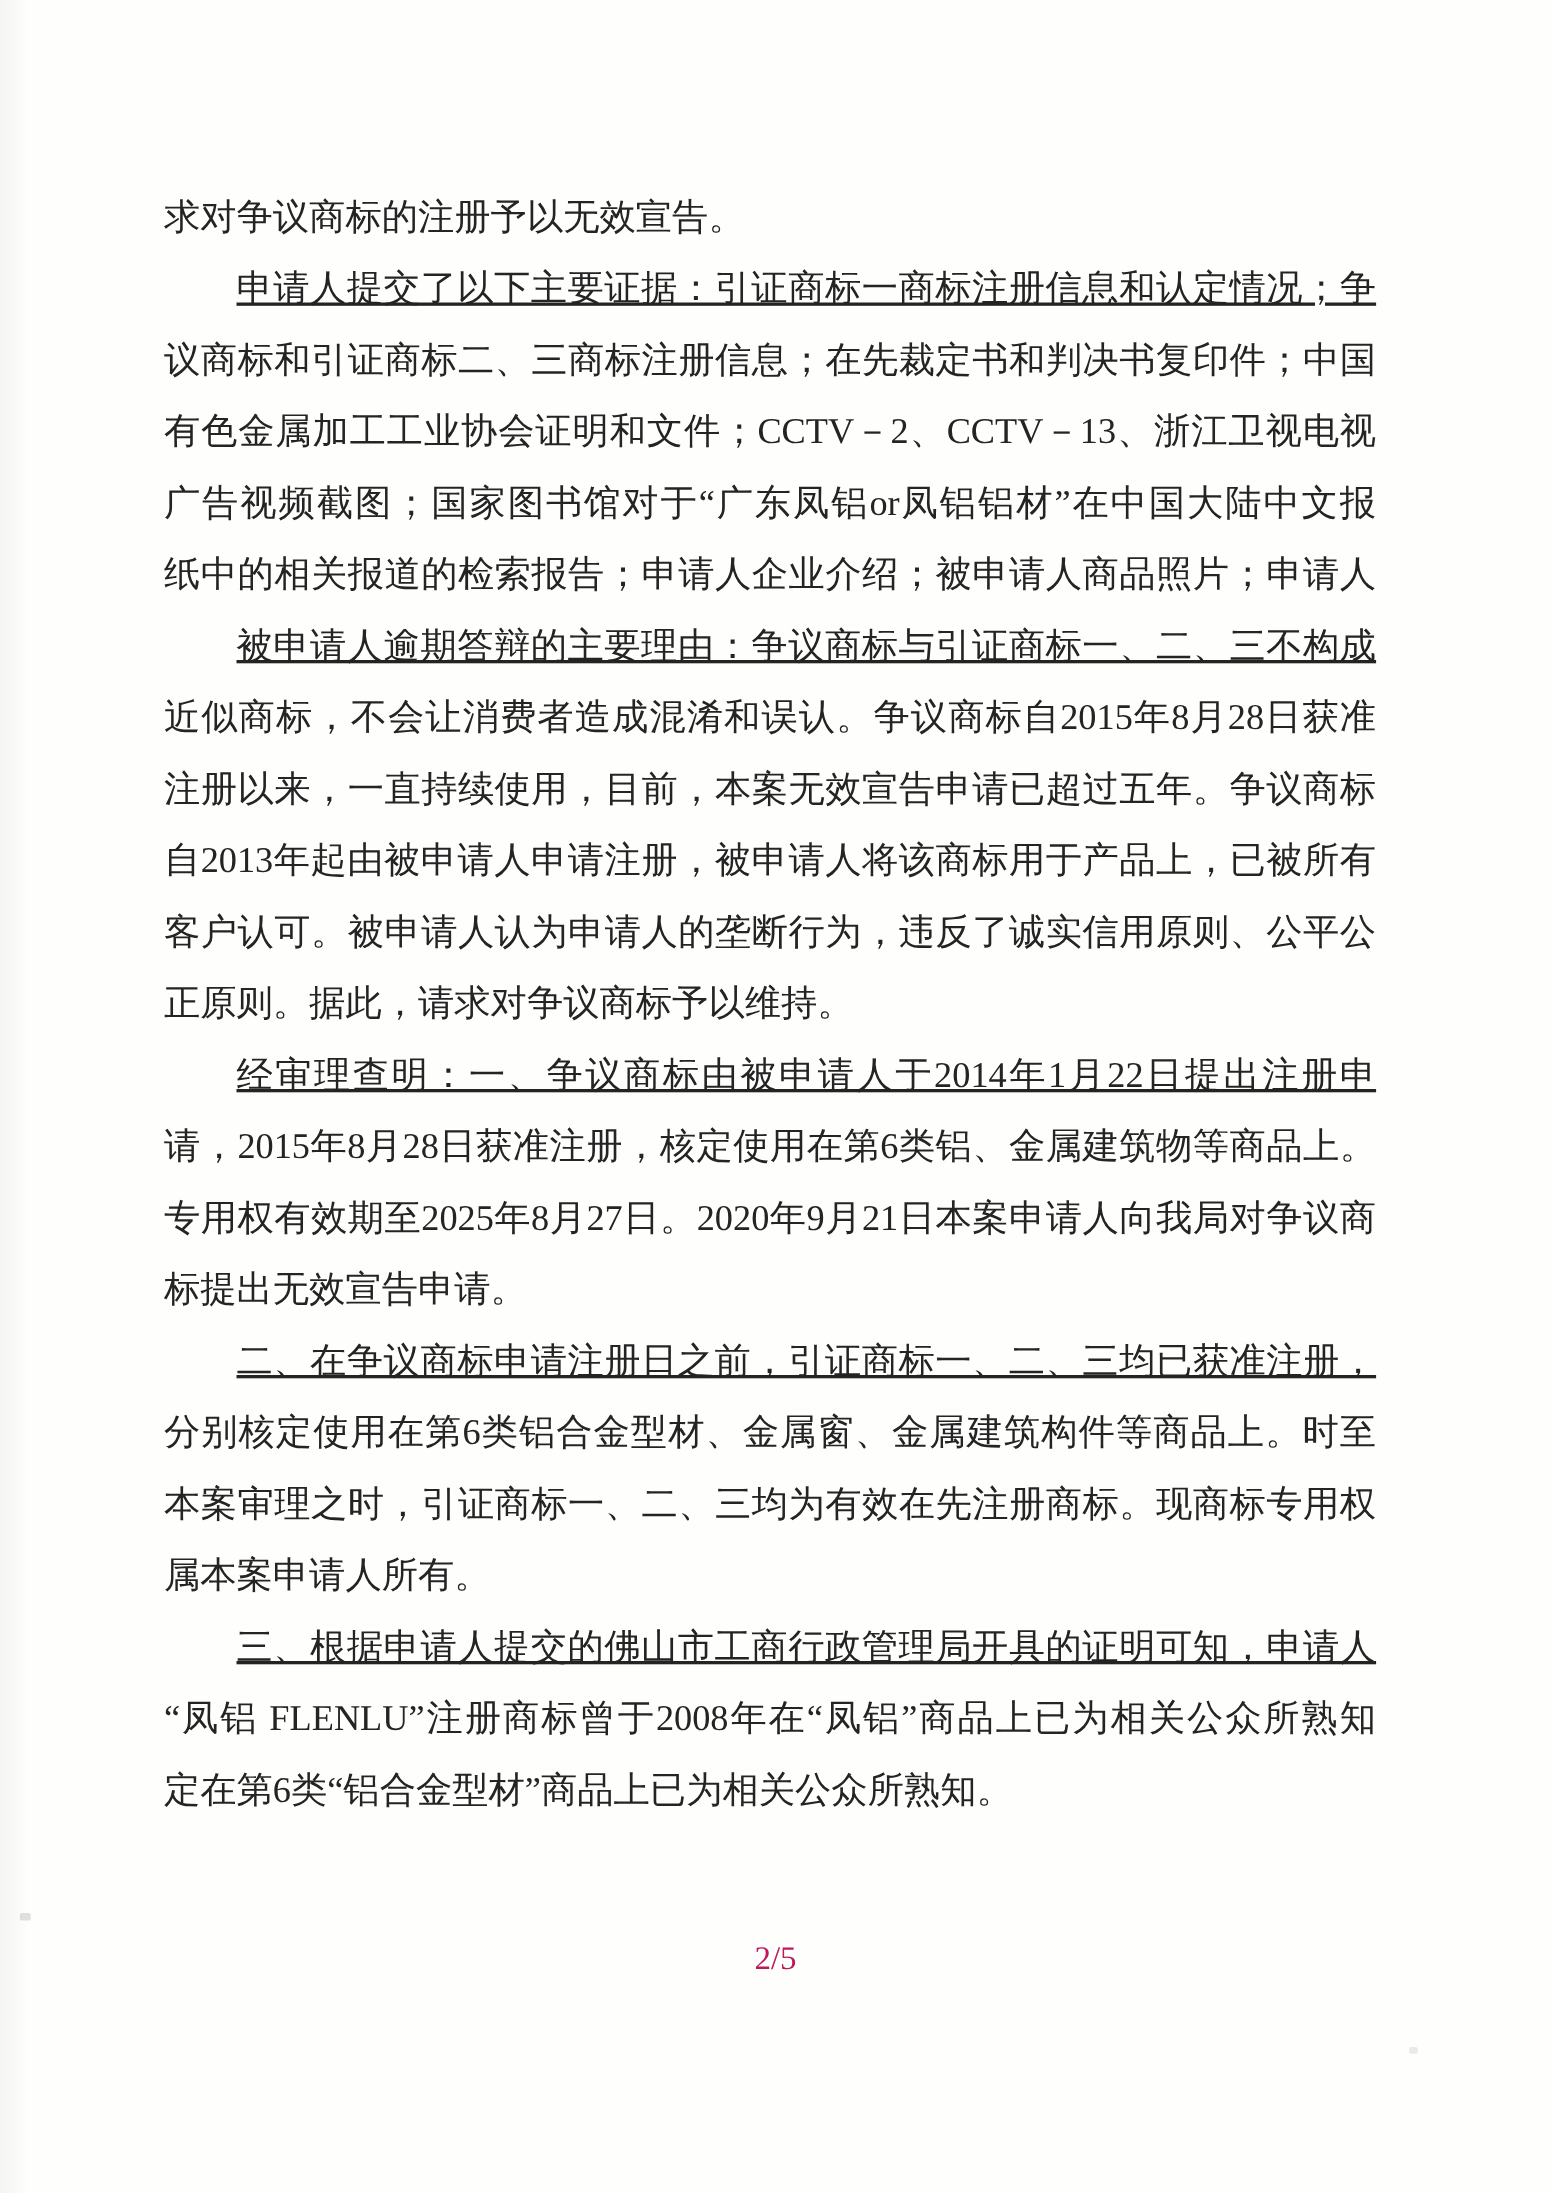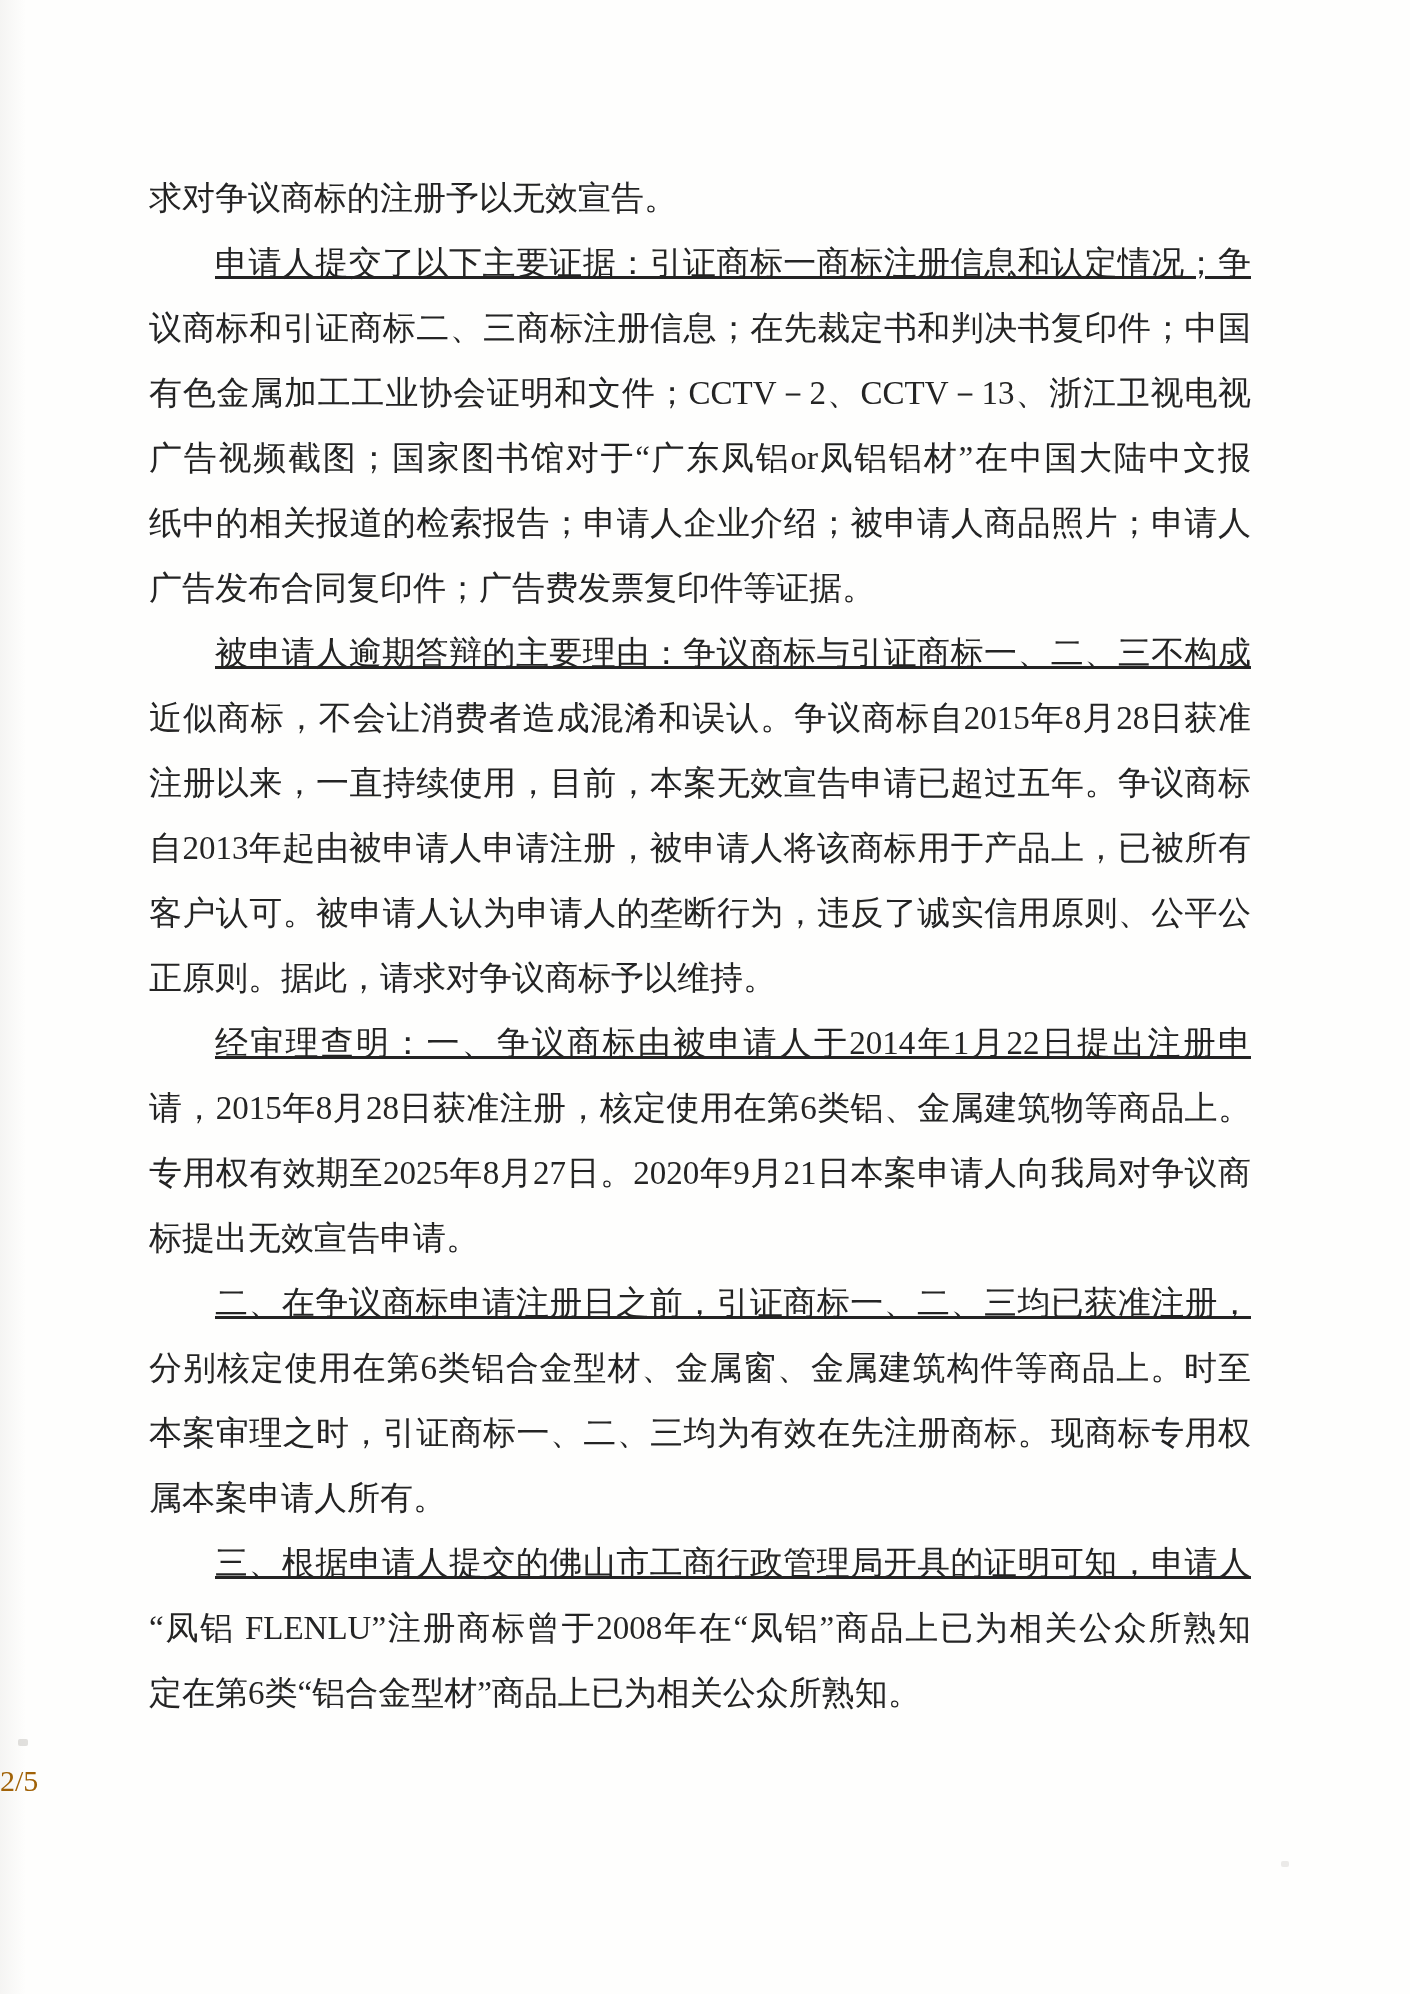--- a/index.html
+++ b/index.html
@@ -48,42 +48,41 @@
     text-align: left;
     text-align-last: left;
   }
   .ln.ind { text-indent: 66px; text-decoration: underline; }
 
   .pagenum {
     position: absolute;
     left: 0;
     top: 1764px;
     width: 100%;
-    text-align: left;
+    text-align: center;
     font-size: 30px;
     line-height: 34px;
-    color: #a16207;
+    color: #be185d;
   }
 </style>
 </head>
 <body>
 
 <div class="page">
   <div class="edge-shade"></div>
   <div class="speck s1"></div>
   <div class="speck s2"></div>
 
   <main class="body">
     <p class="ln end">求对争议商标的注册予以无效宣告。</p>
     <p class="ln ind">申请人提交了以下主要证据：引证商标一商标注册信息和认定情况；争</p>
     <p class="ln">议商标和引证商标二、三商标注册信息；在先裁定书和判决书复印件；中国</p>
     <p class="ln">有色金属加工工业协会证明和文件；CCTV－2、CCTV－13、浙江卫视电视</p>
     <p class="ln">广告视频截图；国家图书馆对于“广东凤铝or凤铝铝材”在中国大陆中文报</p>
     <p class="ln">纸中的相关报道的检索报告；申请人企业介绍；被申请人商品照片；申请人</p>
-    <p class="ln end">广告发布合同复印件；广告费发票复印件等证据。</p>
     <p class="ln ind">被申请人逾期答辩的主要理由：争议商标与引证商标一、二、三不构成</p>
     <p class="ln">近似商标，不会让消费者造成混淆和误认。争议商标自2015年8月28日获准</p>
     <p class="ln">注册以来，一直持续使用，目前，本案无效宣告申请已超过五年。争议商标</p>
     <p class="ln">自2013年起由被申请人申请注册，被申请人将该商标用于产品上，已被所有</p>
     <p class="ln">客户认可。被申请人认为申请人的垄断行为，违反了诚实信用原则、公平公</p>
     <p class="ln end">正原则。据此，请求对争议商标予以维持。</p>
     <p class="ln ind">经审理查明：一、争议商标由被申请人于2014年1月22日提出注册申</p>
     <p class="ln">请，2015年8月28日获准注册，核定使用在第6类铝、金属建筑物等商品上。</p>
     <p class="ln">专用权有效期至2025年8月27日。2020年9月21日本案申请人向我局对争议商</p>
     <p class="ln end">标提出无效宣告申请。</p>

